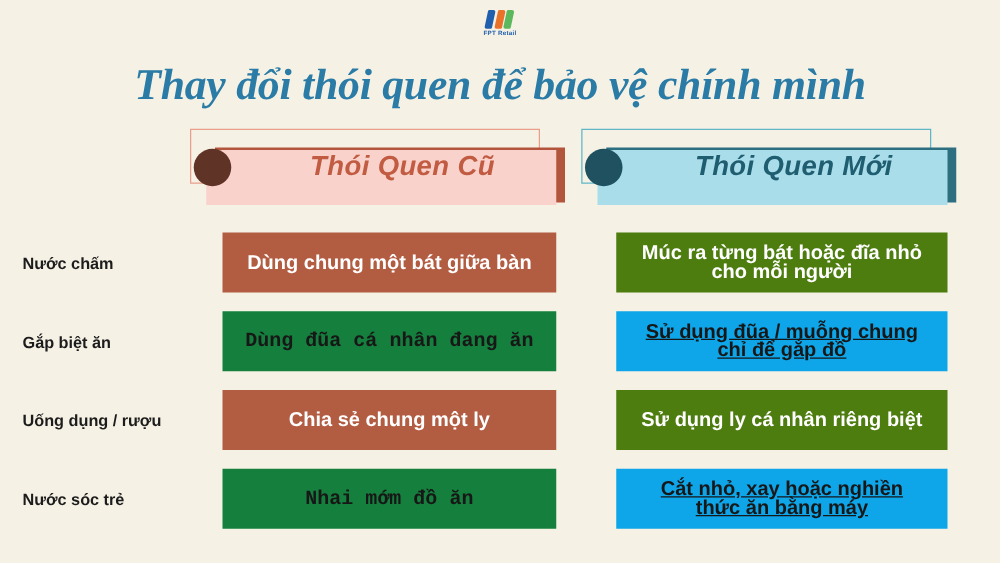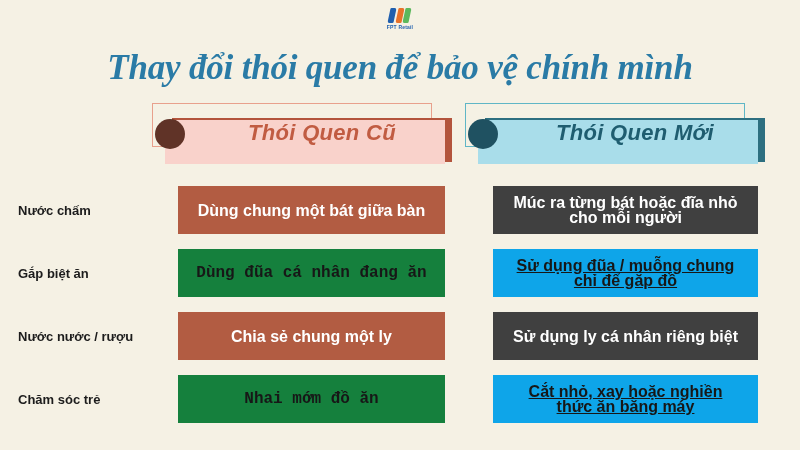--- a/index.html
+++ b/index.html
@@ -212,21 +212,21 @@
     font-size: 16px;
     font-weight: bold;
     line-height: 15px;
     padding: 0 8px;
   }
   .cell.old { left: 178px; width: 267px; }
   .cell.new { left: 493px; width: 265px; }
 
   .cell.old.dark  { background: #b25c42; color: #ffffff; }
   .cell.old.light { background: #15803d; color: #171717; font-family: Liberation Mono, monospace; }
-  .cell.new.dark  { background: #404040; color: #ffffff; }
+  .cell.new.dark  { background: #4d7c0f; color: #ffffff; }
   .cell.new.light { background: #0ea5e9; color: #171717; text-decoration: underline; }
 </style>
 </head>
 <body>
 
 <div class="logo-wrap">
   <div class="logo">
     <div class="logo-mark-col">
       <div class="logo-slashes">
         <span class="slash blue"></span>
@@ -270,24 +270,24 @@
     <div class="cell new dark">Múc ra từng bát hoặc đĩa nhỏ<br>cho mỗi người</div>
   </div>
 
   <div class="row">
     <div class="row-label">Gắp biệt ăn</div>
     <div class="cell old light">Dùng đũa cá nhân đang ăn</div>
     <div class="cell new light">Sử dụng đũa / muỗng chung<br>chỉ để gắp đồ</div>
   </div>
 
   <div class="row">
-    <div class="row-label">Nước nước / rượu</div>
+    <div class="row-label">Uống dụng / rượu</div>
     <div class="cell old dark">Chia sẻ chung một ly</div>
     <div class="cell new dark">Sử dụng ly cá nhân riêng biệt</div>
   </div>
 
   <div class="row">
-    <div class="row-label">Chăm sóc trẻ</div>
+    <div class="row-label">Nước sóc trẻ</div>
     <div class="cell old light">Nhai mớm đồ ăn</div>
     <div class="cell new light">Cắt nhỏ, xay hoặc nghiền<br>thức ăn bằng máy</div>
   </div>
 
 </div>
 
 </body></html>

